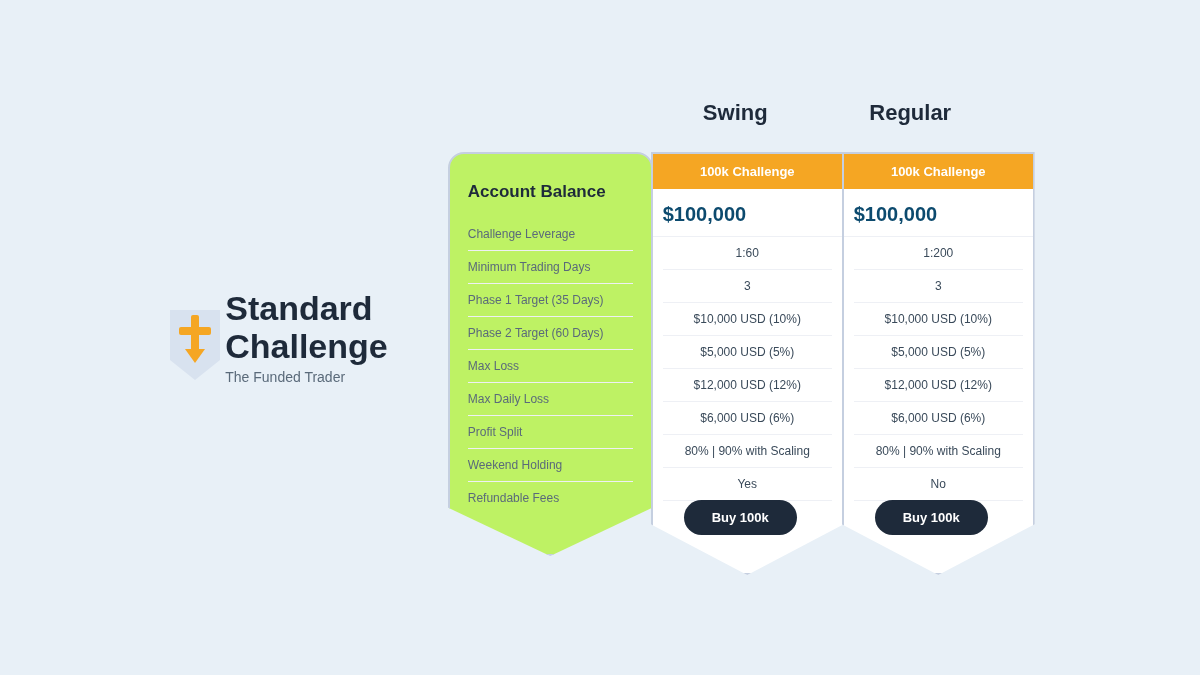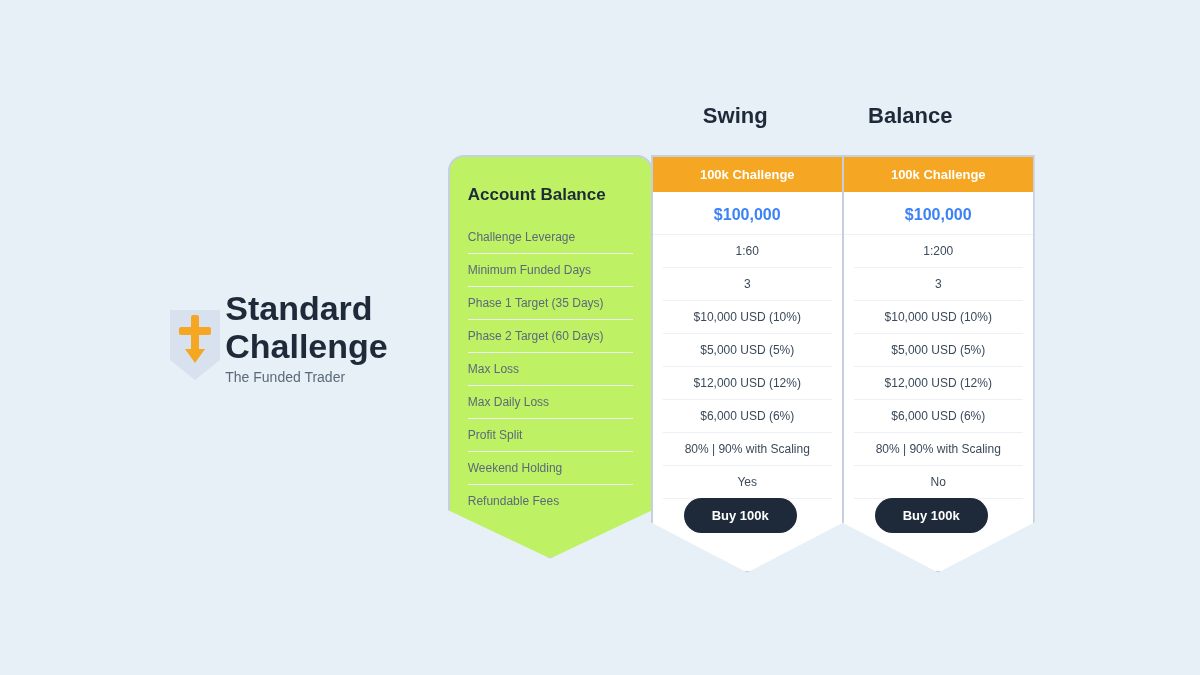--- a/index.html
+++ b/index.html
@@ -154,24 +154,24 @@
       padding: 10px;
       text-align: center;
       font-size: 13px;
       font-weight: 700;
       color: white;
       border-radius: 0;
     }
 
     .data-card-price {
       padding: 14px 10px 10px 10px;
-      font-size: 16px;
+      font-size: 20px;
       font-weight: 800;
-      color: #3b82f6;
-      text-align: center;
+      color: #0c4a6e;
+      text-align: left;
       border-bottom: 1px solid #eef0f5;
     }
 
     .data-rows {
       padding: 0 10px;
     }
 
     .data-row {
       padding: 9px 0;
       font-size: 12px;
@@ -246,33 +246,33 @@
         </h1>
         <p>The Funded Trader</p>
       </div>
     </div>
 
     <div class="table-section">
       <div class="columns-wrapper">
 
         <div class="col-headers">
           <div class="col-header">Swing</div>
-          <div class="col-header">Balance</div>
+          <div class="col-header">Regular</div>
         </div>
 
         <div class="cards-row">
 
           <div class="shield-wrap">
             <div class="labels-card">
               <div class="labels-header">
                 <h2>Account Balance</h2>
               </div>
               <div class="label-rows">
                 <div class="label-row">Challenge Leverage</div>
-                <div class="label-row">Minimum Funded Days</div>
+                <div class="label-row">Minimum Trading Days</div>
                 <div class="label-row">Phase 1 Target (35 Days)</div>
                 <div class="label-row">Phase 2 Target (60 Days)</div>
                 <div class="label-row">Max Loss</div>
                 <div class="label-row">Max Daily Loss</div>
                 <div class="label-row">Profit Split</div>
                 <div class="label-row">Weekend Holding</div>
                 <div class="label-row">Refundable Fees</div>
               </div>
             </div>
           </div>

